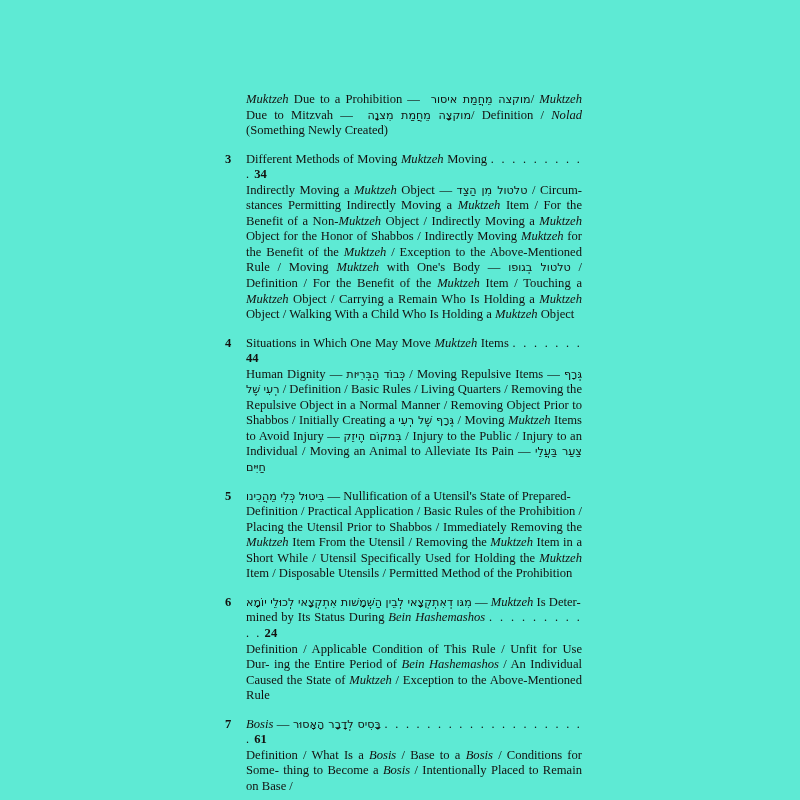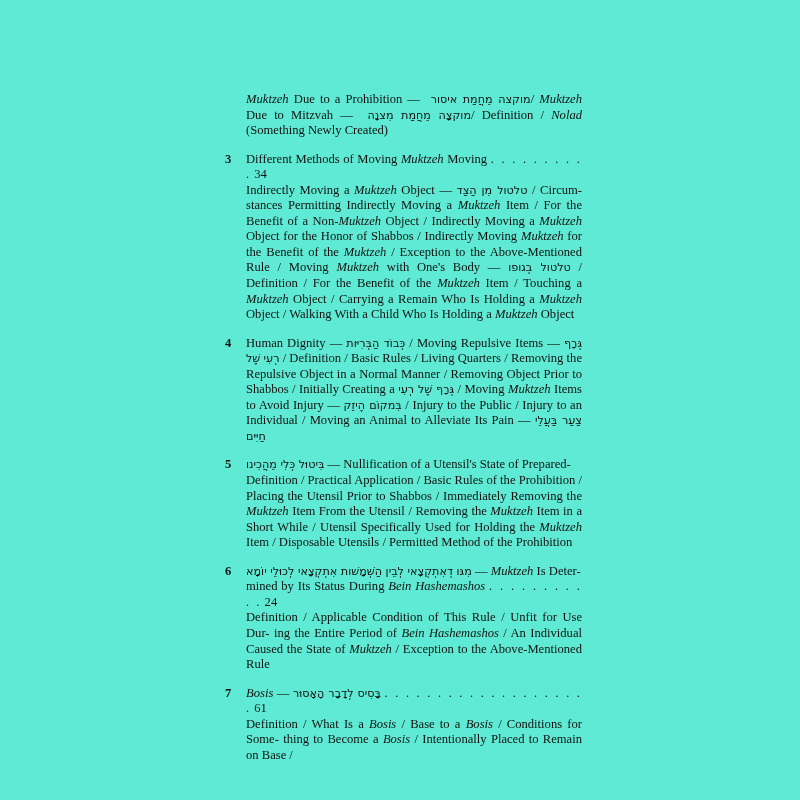--- a/index.html
+++ b/index.html
@@ -66,21 +66,21 @@
     font-size: 11.2px;
     direction: rtl;
     unicode-bidi: isolate;
     letter-spacing: 0px;
   }
   .dots {
     letter-spacing: 2.1px;
     font-size: 12.2px;
   }
   .pg {
-    font-weight: normal;
+    font-weight: bold;
   }
 </style>
 </head>
 <body>
 
 <div id="page">
   <div id="content">
 
     <div class="block">
       <div class="chapnum"></div>
@@ -109,20 +109,25 @@
           <span>a Child Who Is Holding a </span><i>Muktzeh</i><span> Object</span>
         </div>
       </div>
     </div>
 
     <div class="spacer"></div>
 
     <div class="block">
       <div class="chapnum">4</div>
       <div class="body">
+        <div>
+          <span>Situations in Which One May Move </span><i>Muktzeh</i><span> Items</span>
+          <span class="dots">. . . . . . .</span>
+          <span class="pg">44</span>
+        </div>
         <div>
           <span>Human Dignity — </span><span class="heb">כְּבוֹד הַבְּרִיּות</span><span> / Moving Repulsive Items — </span><span class="heb">גְּרָף שֶׁל</span>
           <span class="heb">רְעִי</span><span> / Definition / Basic Rules / Living Quarters / Removing the</span>
           <span>Repulsive Object in a Normal Manner / Removing Object Prior to</span>
           <span>Shabbos / Initially Creating a </span><span class="heb">גְּרָף שֶׁל רְעִי</span><span> / Moving </span><i>Muktzeh</i><span> Items</span>
           <span>to Avoid Injury — </span><span class="heb">בִּמקוֹם הֶיזֵק</span><span> / Injury to the Public / Injury to an</span>
           <span>Individual / Moving an Animal to Alleviate Its Pain — </span><span class="heb">צַעַר בַּעֲלֵי חַיִּים</span>
         </div>
       </div>
     </div>

